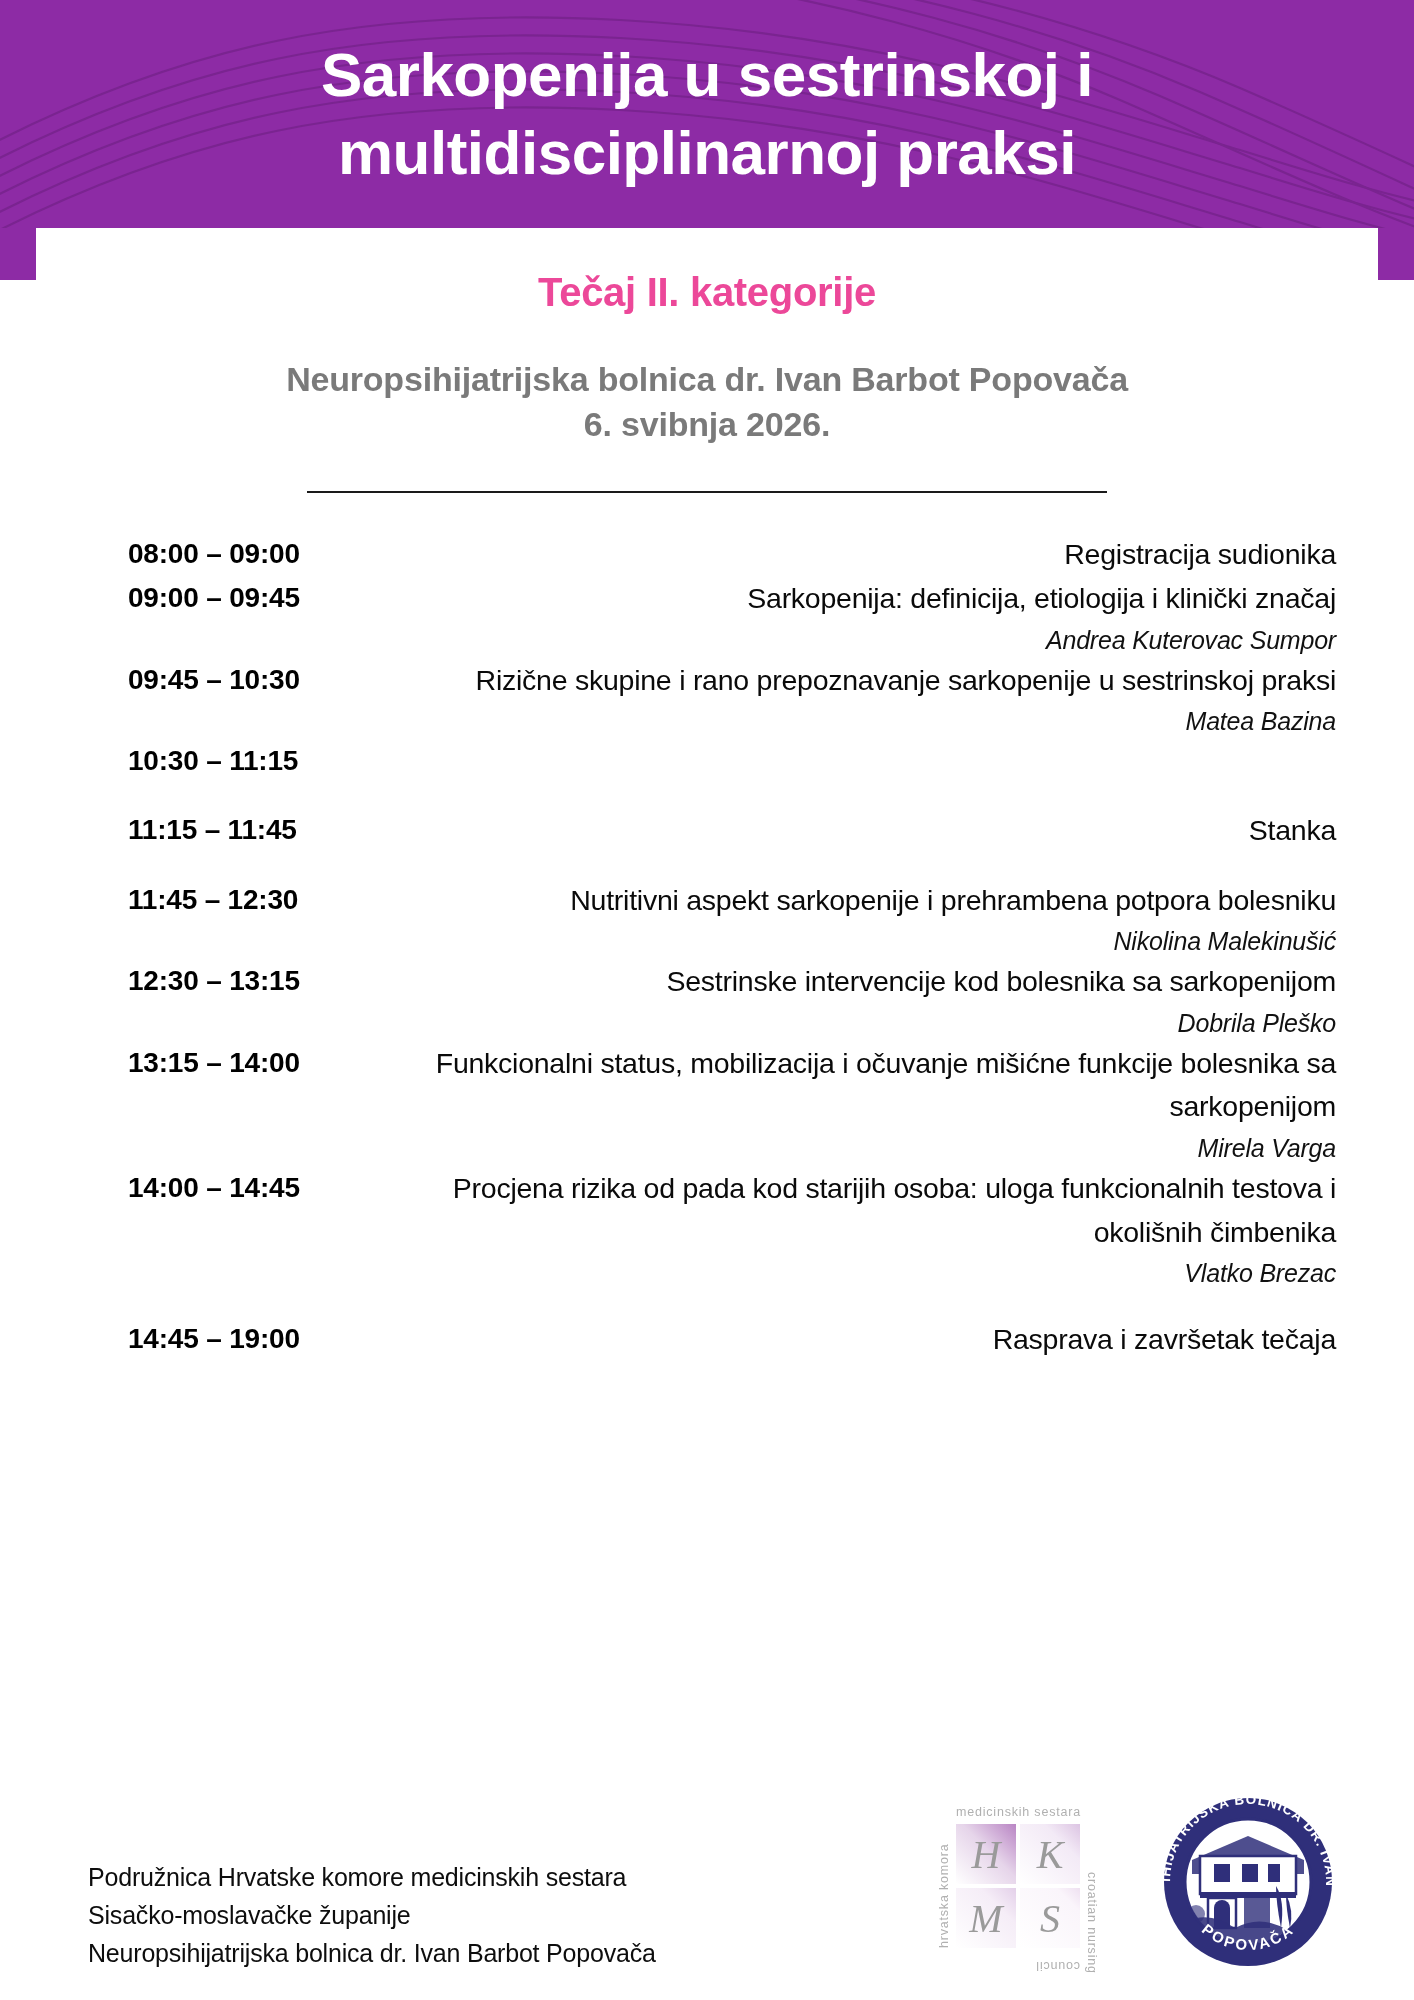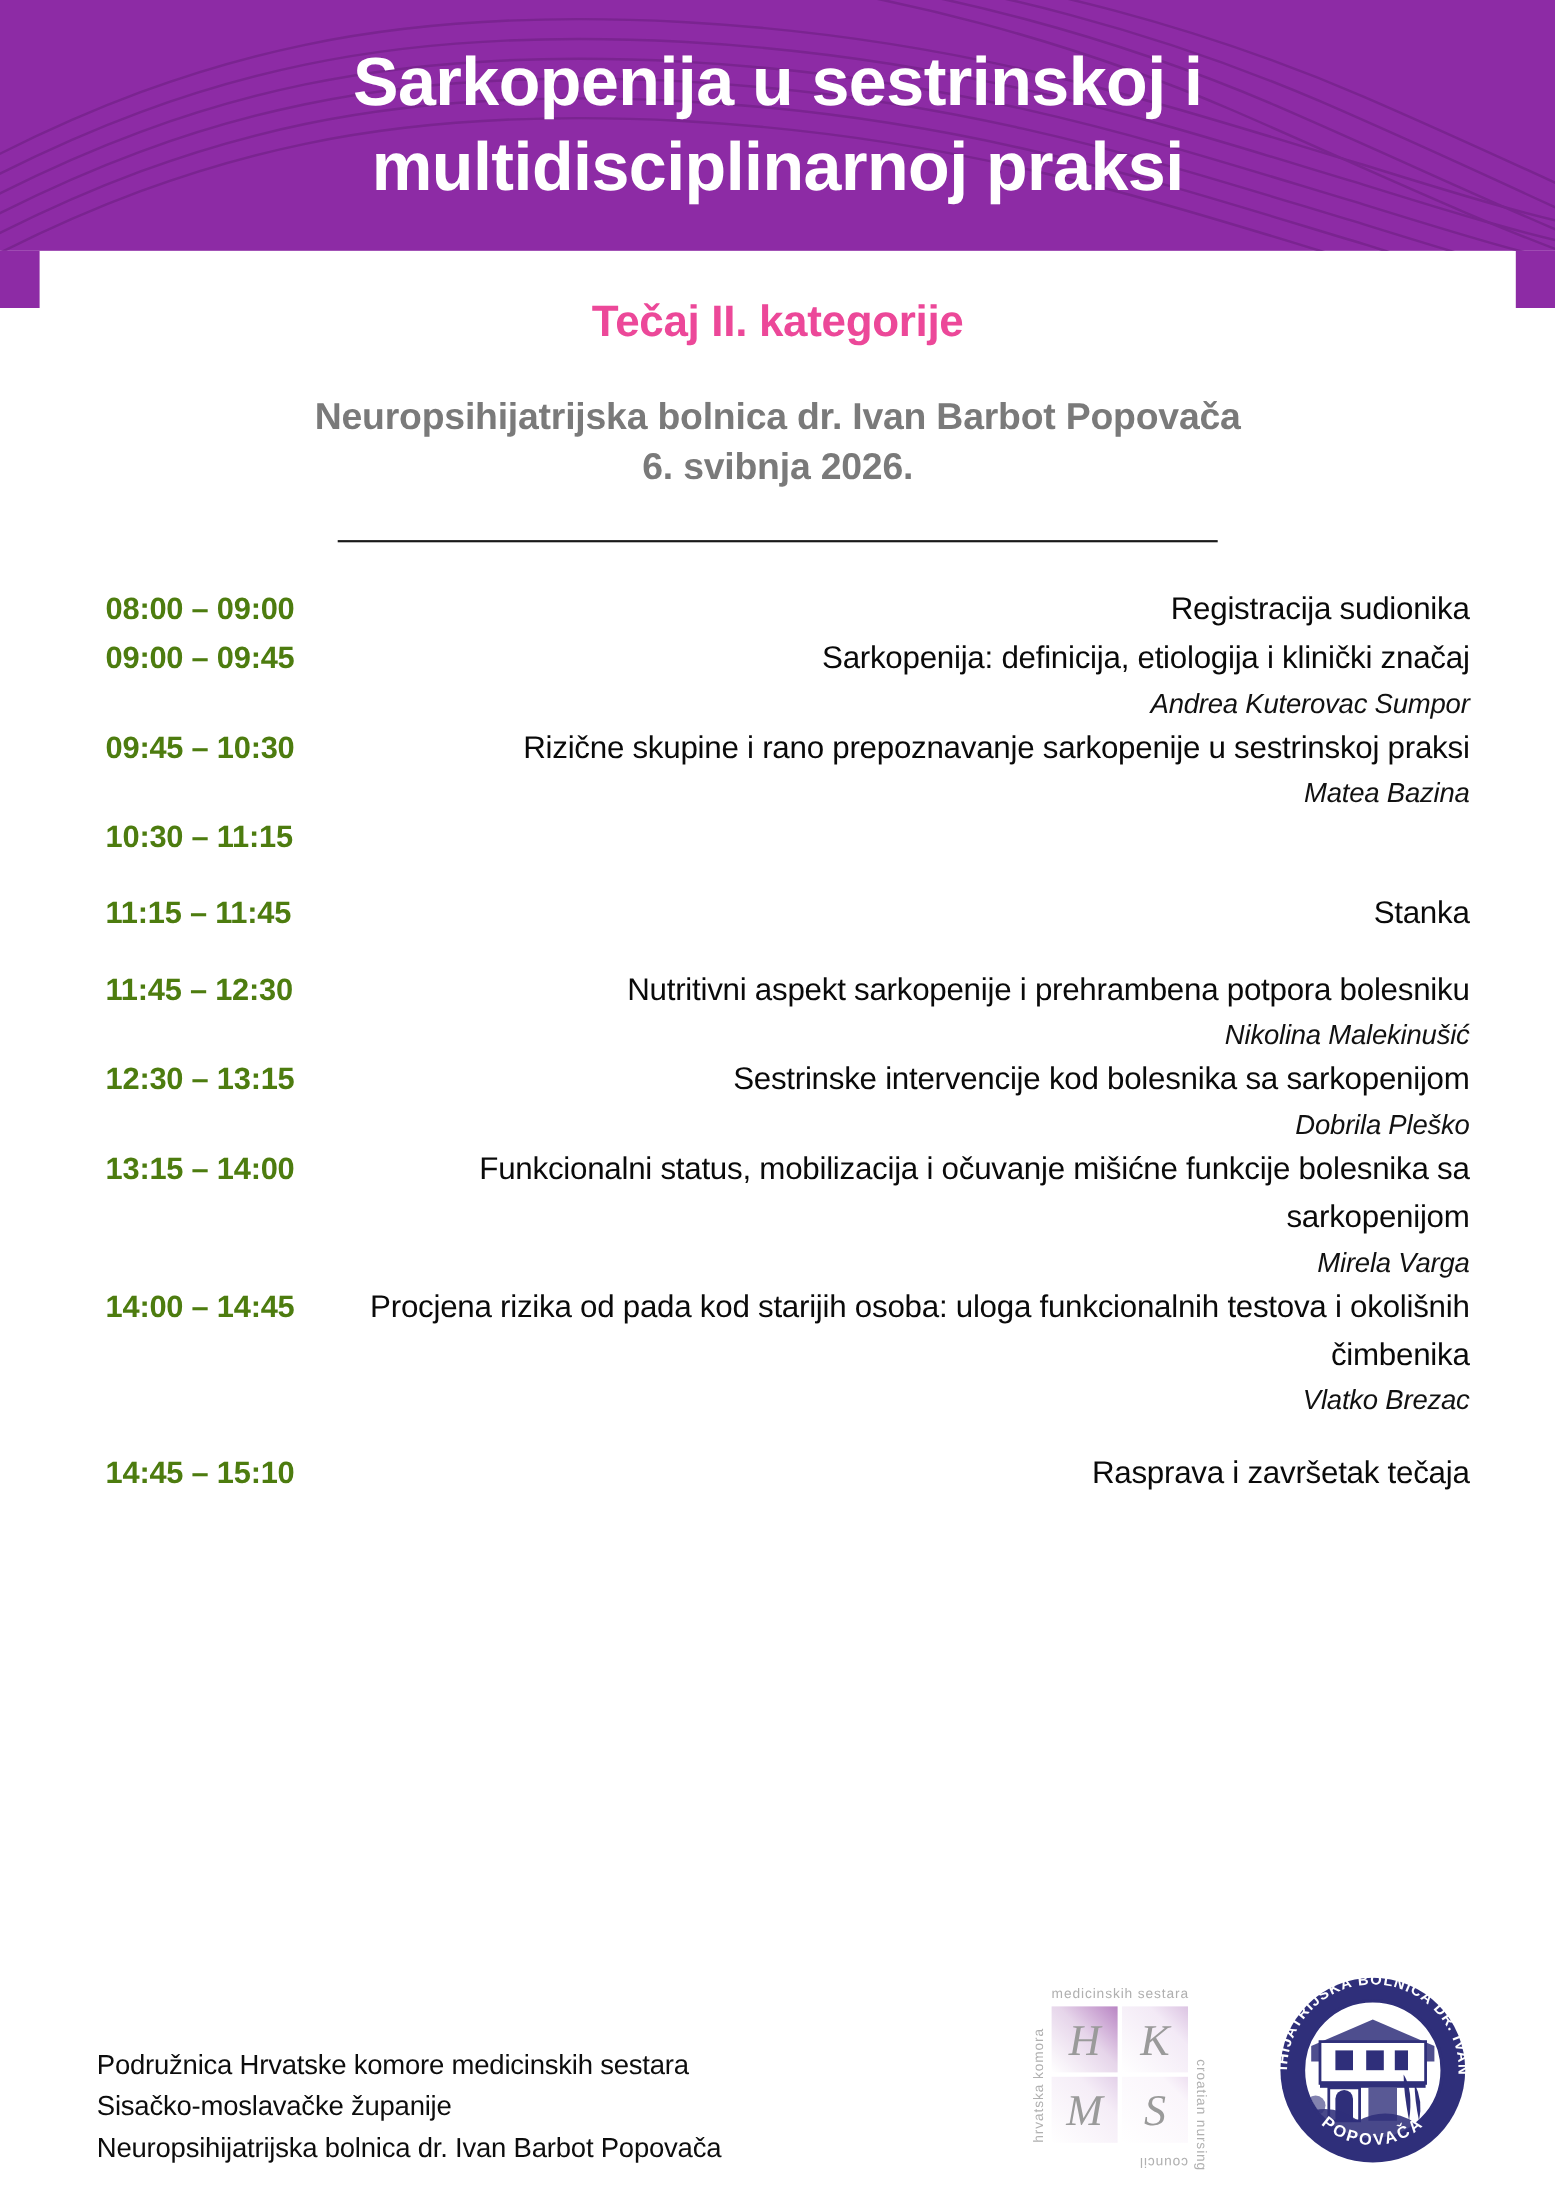--- a/index.html
+++ b/index.html
@@ -100,26 +100,27 @@
     margin-top: 40px;
     padding: 0 78px 0 96px;
   }
   .sched-row {
     display: flex;
     align-items: flex-start;
   }
   .sched-row.gap-before { margin-top: 26px; }
   .sched-time {
     flex: 0 0 232px;
-    color: #4d7c0f;
+    color: #000000;
     font-weight: bold;
     font-size: 28px;
     line-height: 1.53;
     white-space: nowrap;
     letter-spacing: -0.2px;
+    margin-left: 32px;
   }
   .sched-body {
     flex: 1 1 auto;
     min-width: 0;
     text-align: right;
   }
   .sched-topic {
     font-size: 28.5px;
     line-height: 1.53;
     color: #0a0a0a;
@@ -261,21 +262,21 @@
       </div>
     </div>
     <div class="sched-row">
       <div class="sched-time">14:00 – 14:45</div>
       <div class="sched-body">
         <div class="sched-topic bold">Procjena rizika od pada kod starijih osoba: uloga funkcionalnih testova i okolišnih čimbenika</div>
         <div class="sched-speaker">Vlatko Brezac</div>
       </div>
     </div>
     <div class="sched-row gap-before">
-      <div class="sched-time">14:45 – 15:10</div>
+      <div class="sched-time">14:45 – 19:00</div>
       <div class="sched-body">
         <div class="sched-topic">Rasprava i završetak tečaja</div>
       </div>
     </div>
   </div>
 
 <div class="footer">
 
   <div class="footer-org">
     <span class="fline">Podružnica Hrvatske komore medicinskih sestara</span>

